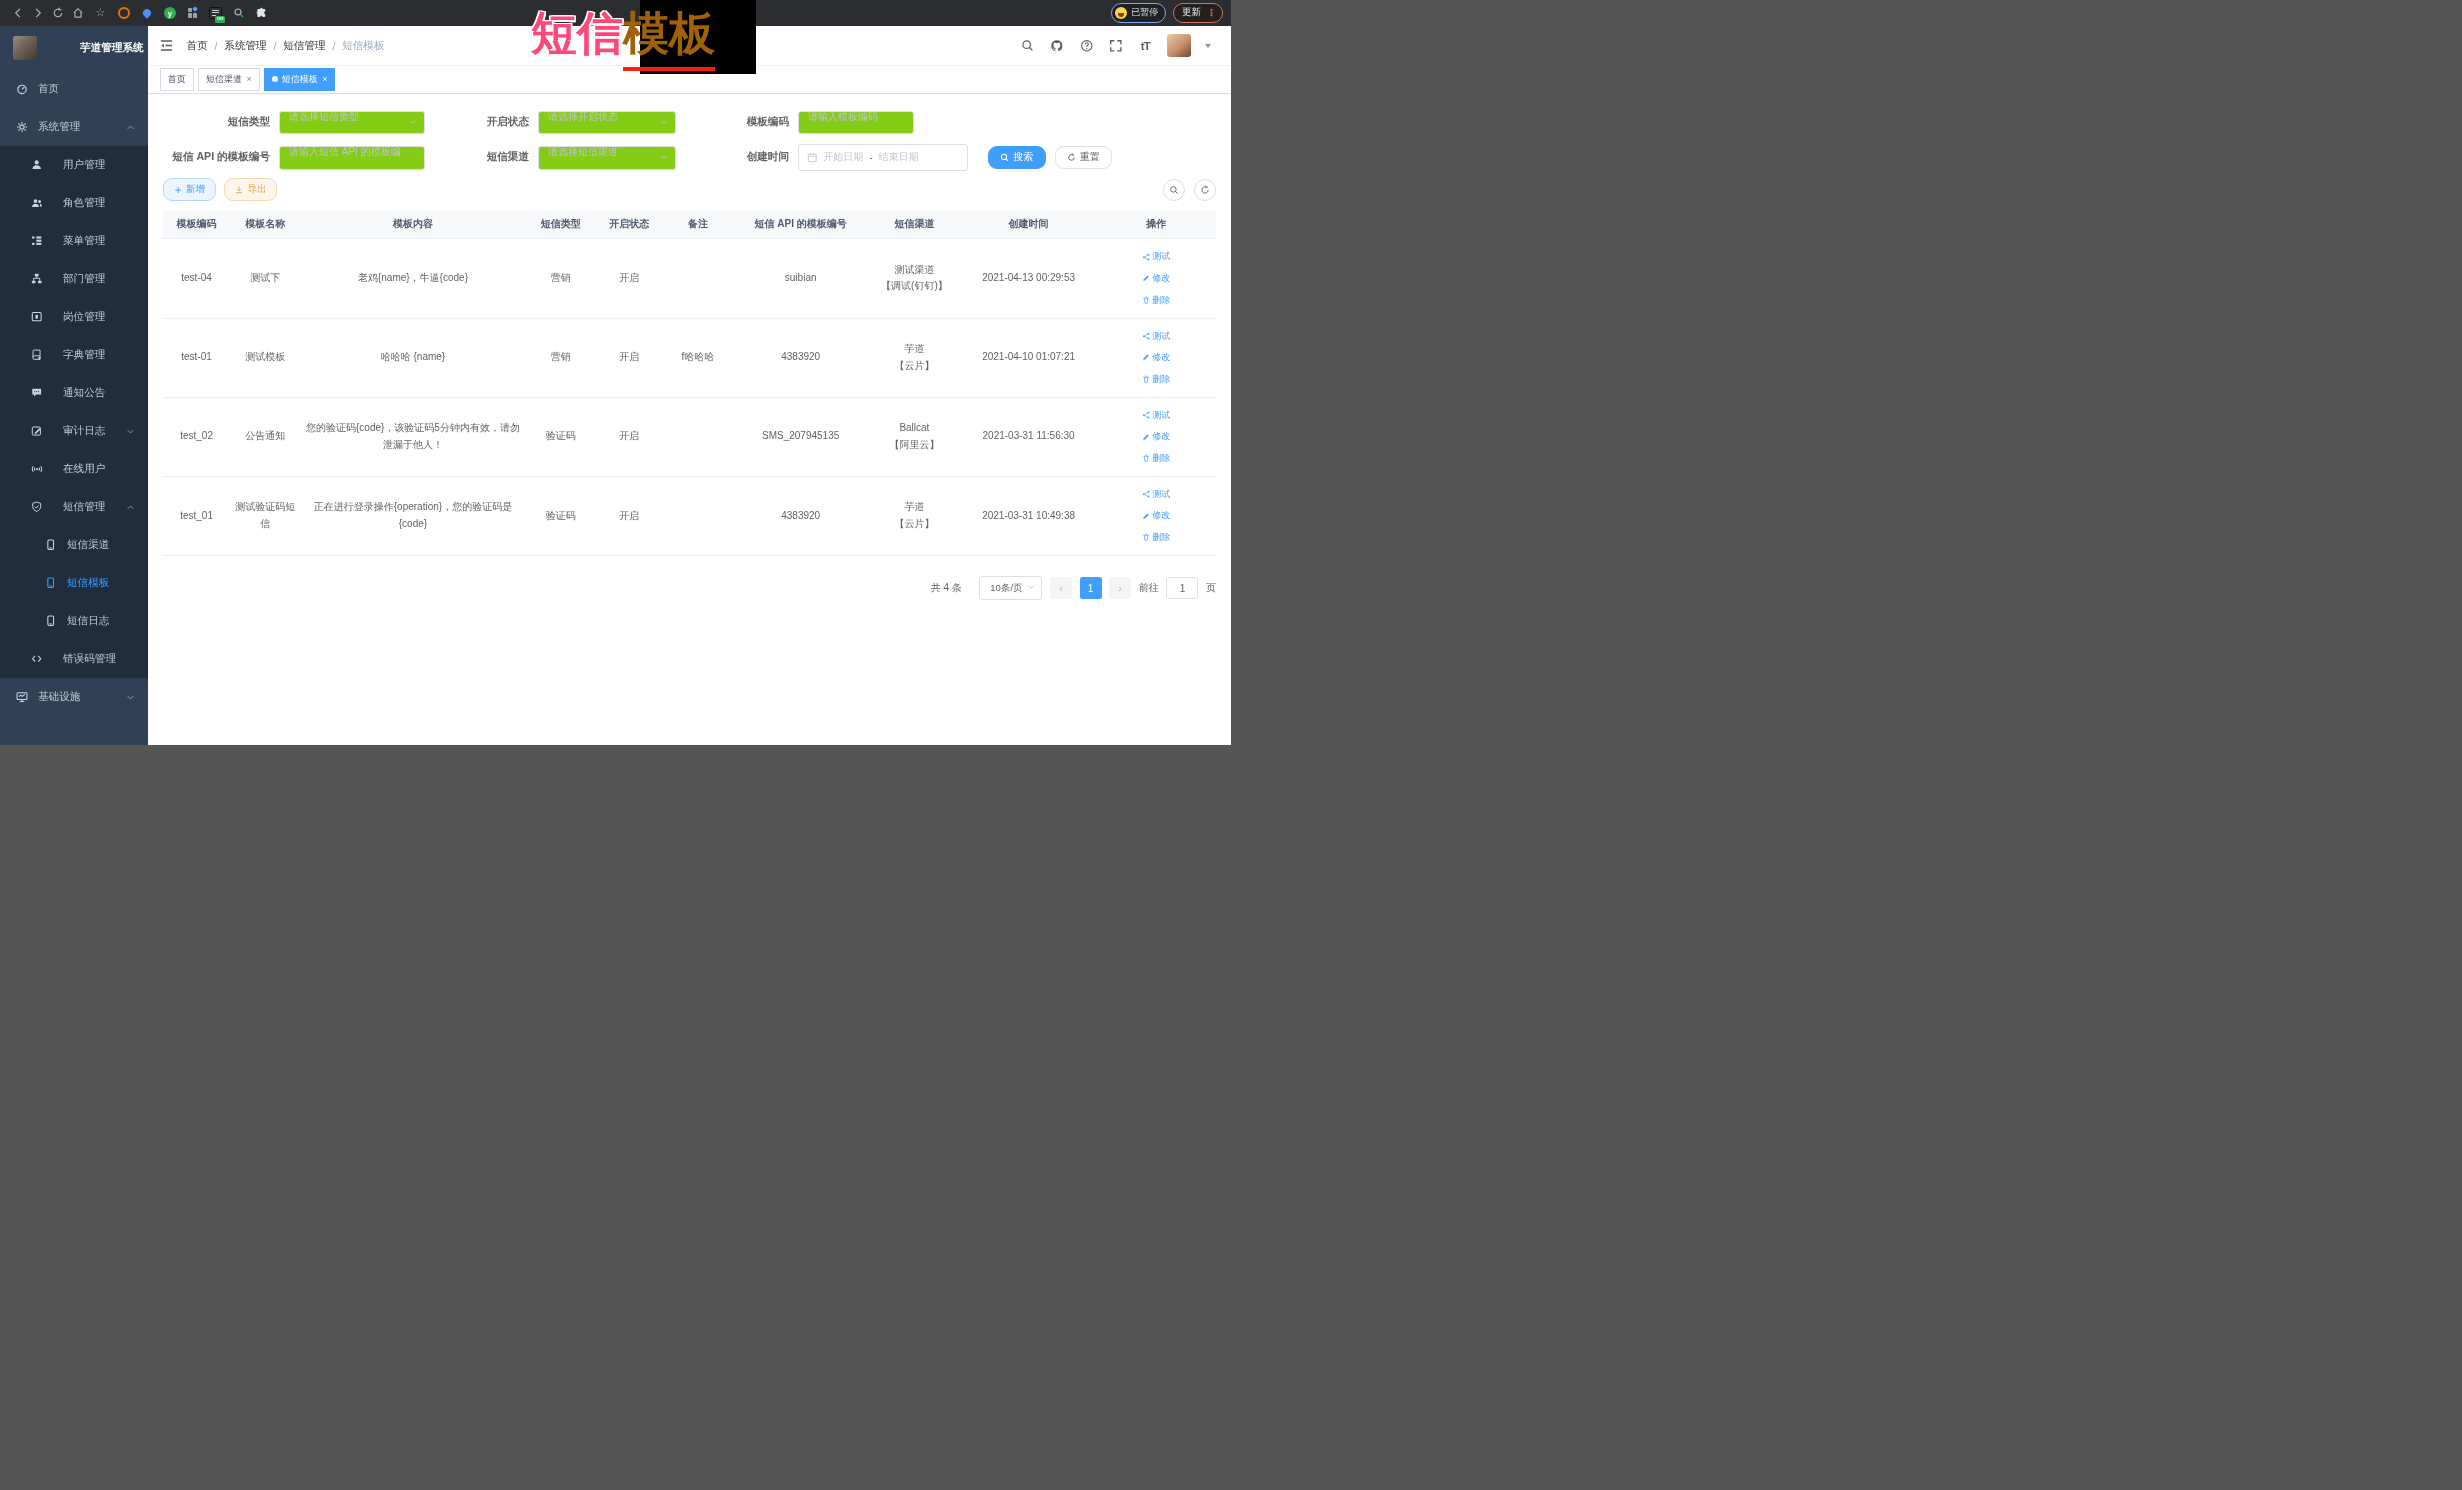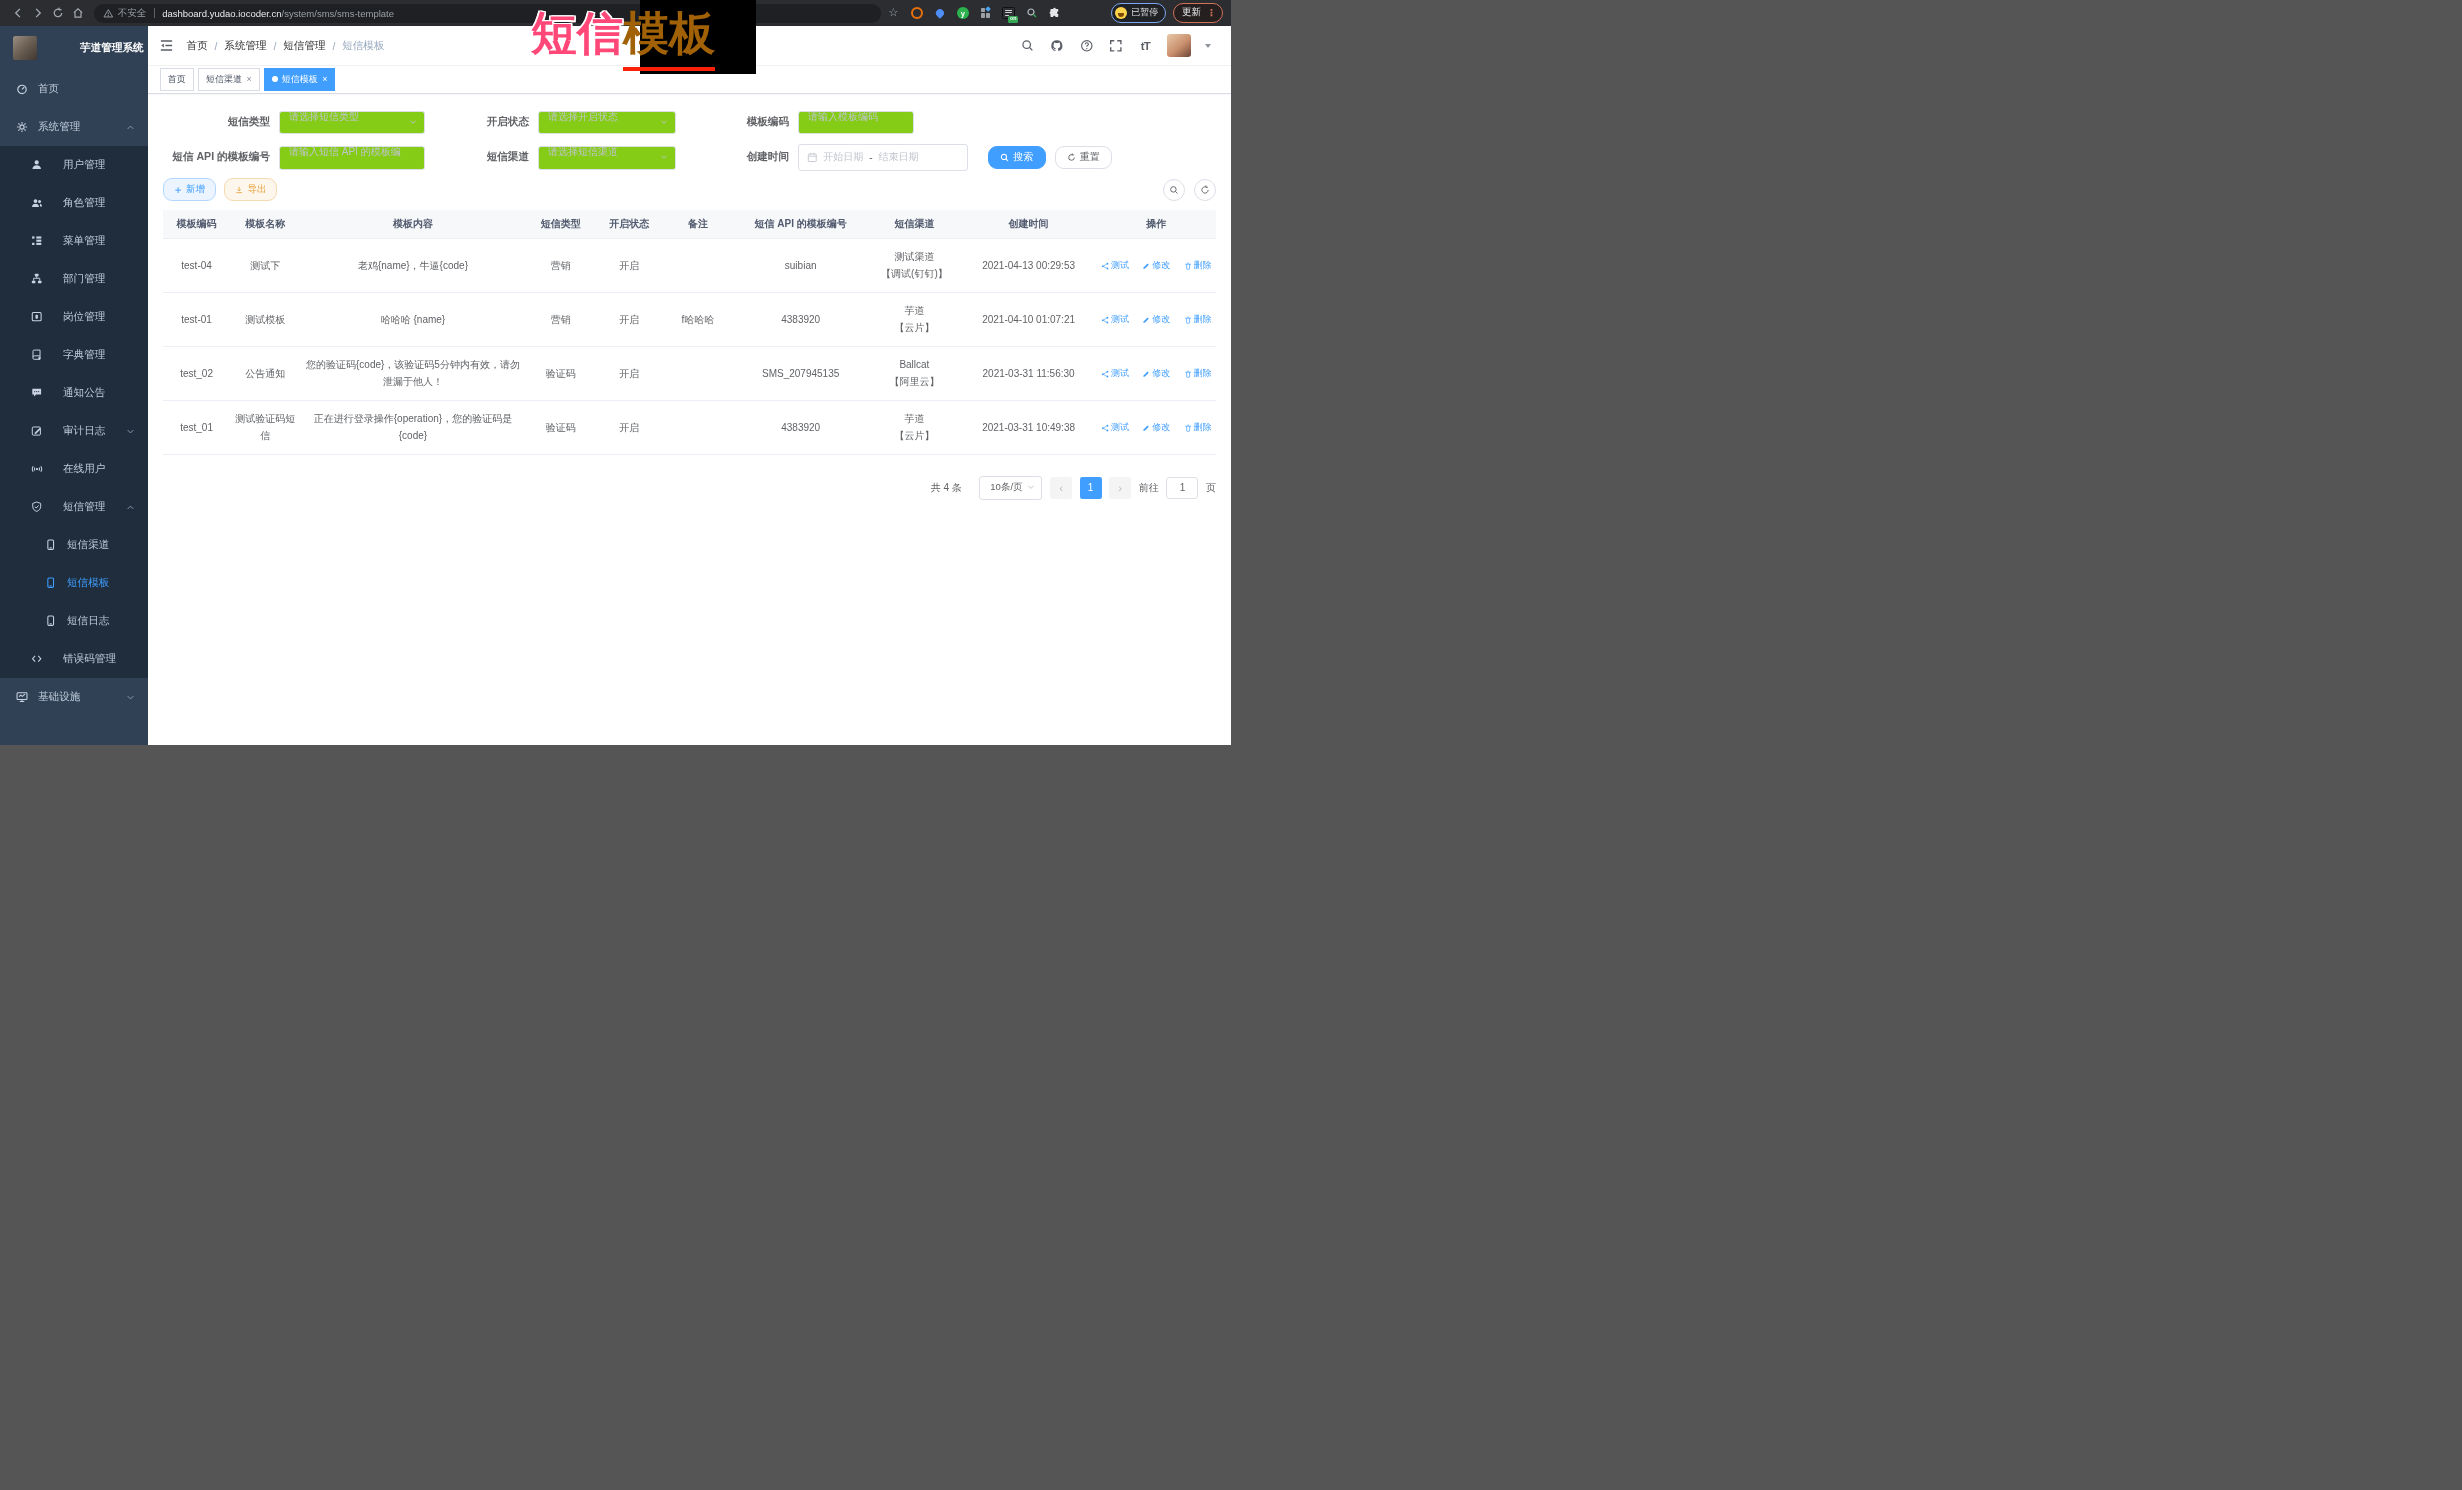--- a/index.html
+++ b/index.html
@@ -96,21 +96,21 @@
   .btn-export{height:23px;background:#fdf6ec;color:#e6a23c;border:0.8px solid #f5dab1;font-size:9.5px;padding:0 10px;margin-left:8.3px;}
   .tool-right{margin-left:auto;display:flex;align-items:center;gap:8.3px;}
   .circ{width:20.5px;height:20.5px;border:0.8px solid #dcdfe6;border-radius:50%;display:flex;align-items:center;
         justify-content:center;color:#606266;background:#fff;cursor:pointer;}
   
   table{border-collapse:collapse;table-layout:fixed;width:1053px;margin-top:9px;}
   thead th{background:#f7f8fa;color:#515a6e;font-size:10px;font-weight:700;height:28px;text-align:center;
            border-bottom:0.8px solid #ebeef5;padding:0 3px;overflow:hidden;white-space:nowrap;}
   tbody td{font-size:10px;color:#606266;text-align:center;border-bottom:0.8px solid #ebeef5;padding:10px 4.5px;
            vertical-align:middle;line-height:1.65;word-break:break-word;}
-  .acts{display:flex;align-items:center;justify-content:space-between;gap:6.8px;white-space:nowrap;}
+  .acts{display:flex;align-items:center;justify-content:flex-start;gap:6.8px;white-space:nowrap;flex-direction:column;}
   .alink{color:#409eff;font-size:9px;display:inline-flex;align-items:center;gap:1.5px;cursor:pointer;text-decoration:none;}
   
   .pager{display:flex;align-items:center;justify-content:flex-end;gap:7.6px;margin-top:20.5px;font-size:10px;color:#606266;}
   .psel{position:relative;width:73px;}
   .psel .pbox{height:22px;border:0.8px solid #dcdfe6;border-radius:3px;display:flex;align-items:center;
               justify-content:center;color:#606266;font-size:9.5px;padding-right:9px;background:#fff;margin-left:10px;}
   .pbtn{width:22px;height:22px;border-radius:2.3px;background:#f4f4f5;color:#b7bcc4;display:flex;align-items:center;
         justify-content:center;font-size:11.4px;cursor:pointer;}
   .pcur{width:22px;height:22px;border-radius:2.3px;background:#409eff;color:#fff;display:flex;align-items:center;
         justify-content:center;font-size:10px;cursor:pointer;}
@@ -144,33 +144,20 @@
     <div class="bnav">
       <svg width="12" height="12" viewBox="0 0 16 16">
           <path d="M13 8A5 5 0 1 1 9.5 3.2" fill="none" stroke="currentColor" stroke-width="1.6"></path>
           <path d="M9.3 0.8l0.4 3 3-0.4" fill="none" stroke="currentColor" stroke-width="1.6"></path>
         </svg>
     </div>
     <div class="bnav">
       <svg width="12" height="12" viewBox="0 0 16 16">
           <path d="M2.5 7.5L8 2.5l5.5 5M4 7v6.5h8V7" fill="none" stroke="currentColor" stroke-width="1.6"></path>
         </svg>
-    </div>
-    <div class="url-pill">
-      <span style="margin-right:4.5px;">
-        <svg width="10.6" height="10.6" viewBox="0 0 16 16">
-            <path d="M8 2.5L14.5 13.5h-13z" fill="none" stroke="currentColor" stroke-width="1.4"></path>
-            <line x1="8" y1="6.8" x2="8" y2="9.6" stroke="currentColor" stroke-width="1.4"></line>
-            <circle cx="8" cy="11.6" r="0.9" fill="currentColor"></circle>
-          </svg>
-      </span>
-      <span>不安全</span>
-      <span class="vdiv"></span>
-      <span class="url-host">dashboard.yudao.iocoder.cn</span>
-        <span class="url-path">/system/sms/sms-template</span>
     </div>
     <span class="star">☆</span>
     <div class="exts">
       <div class="ext">
           <div class="ring"></div>
         </div>
       <div class="ext">
           <div class="drop"></div>
         </div>
       <div class="ext">

